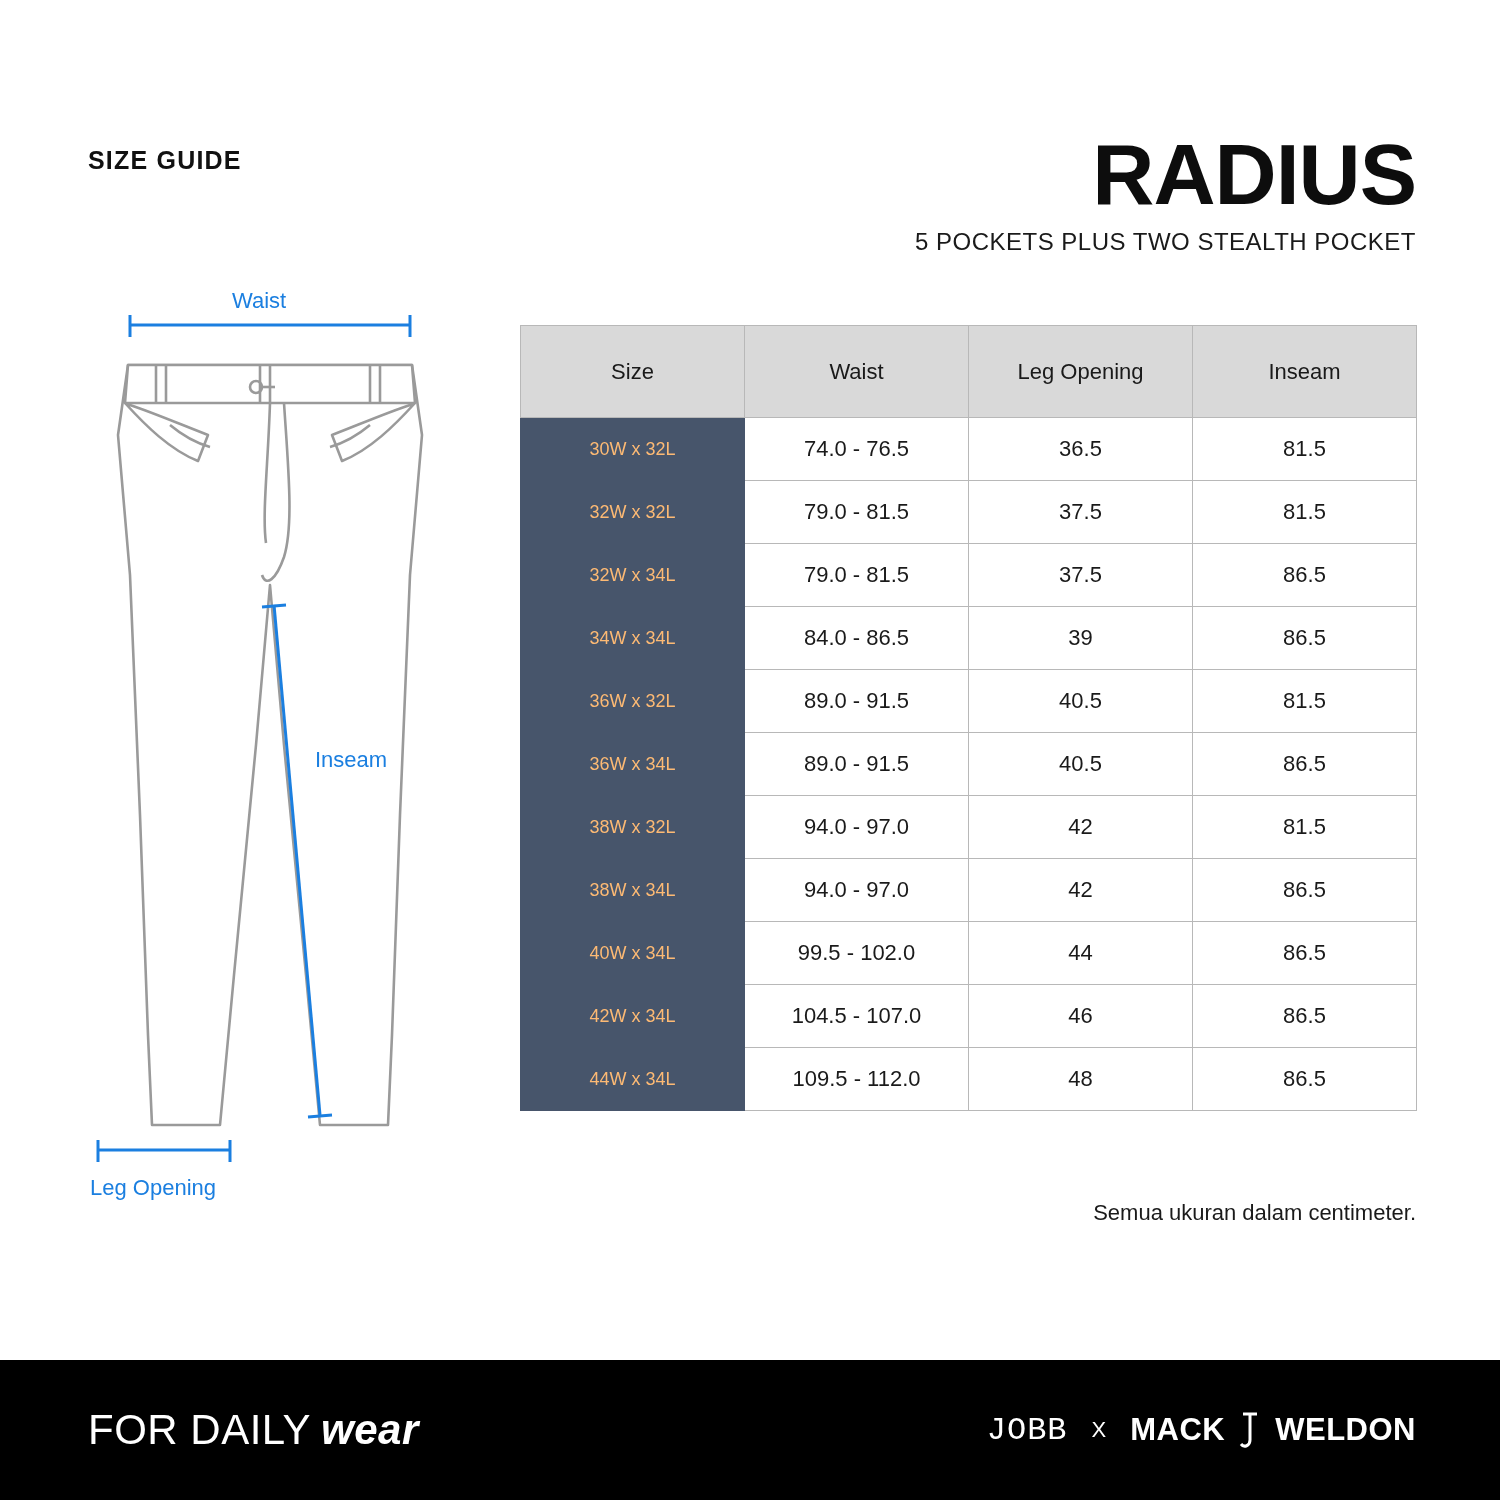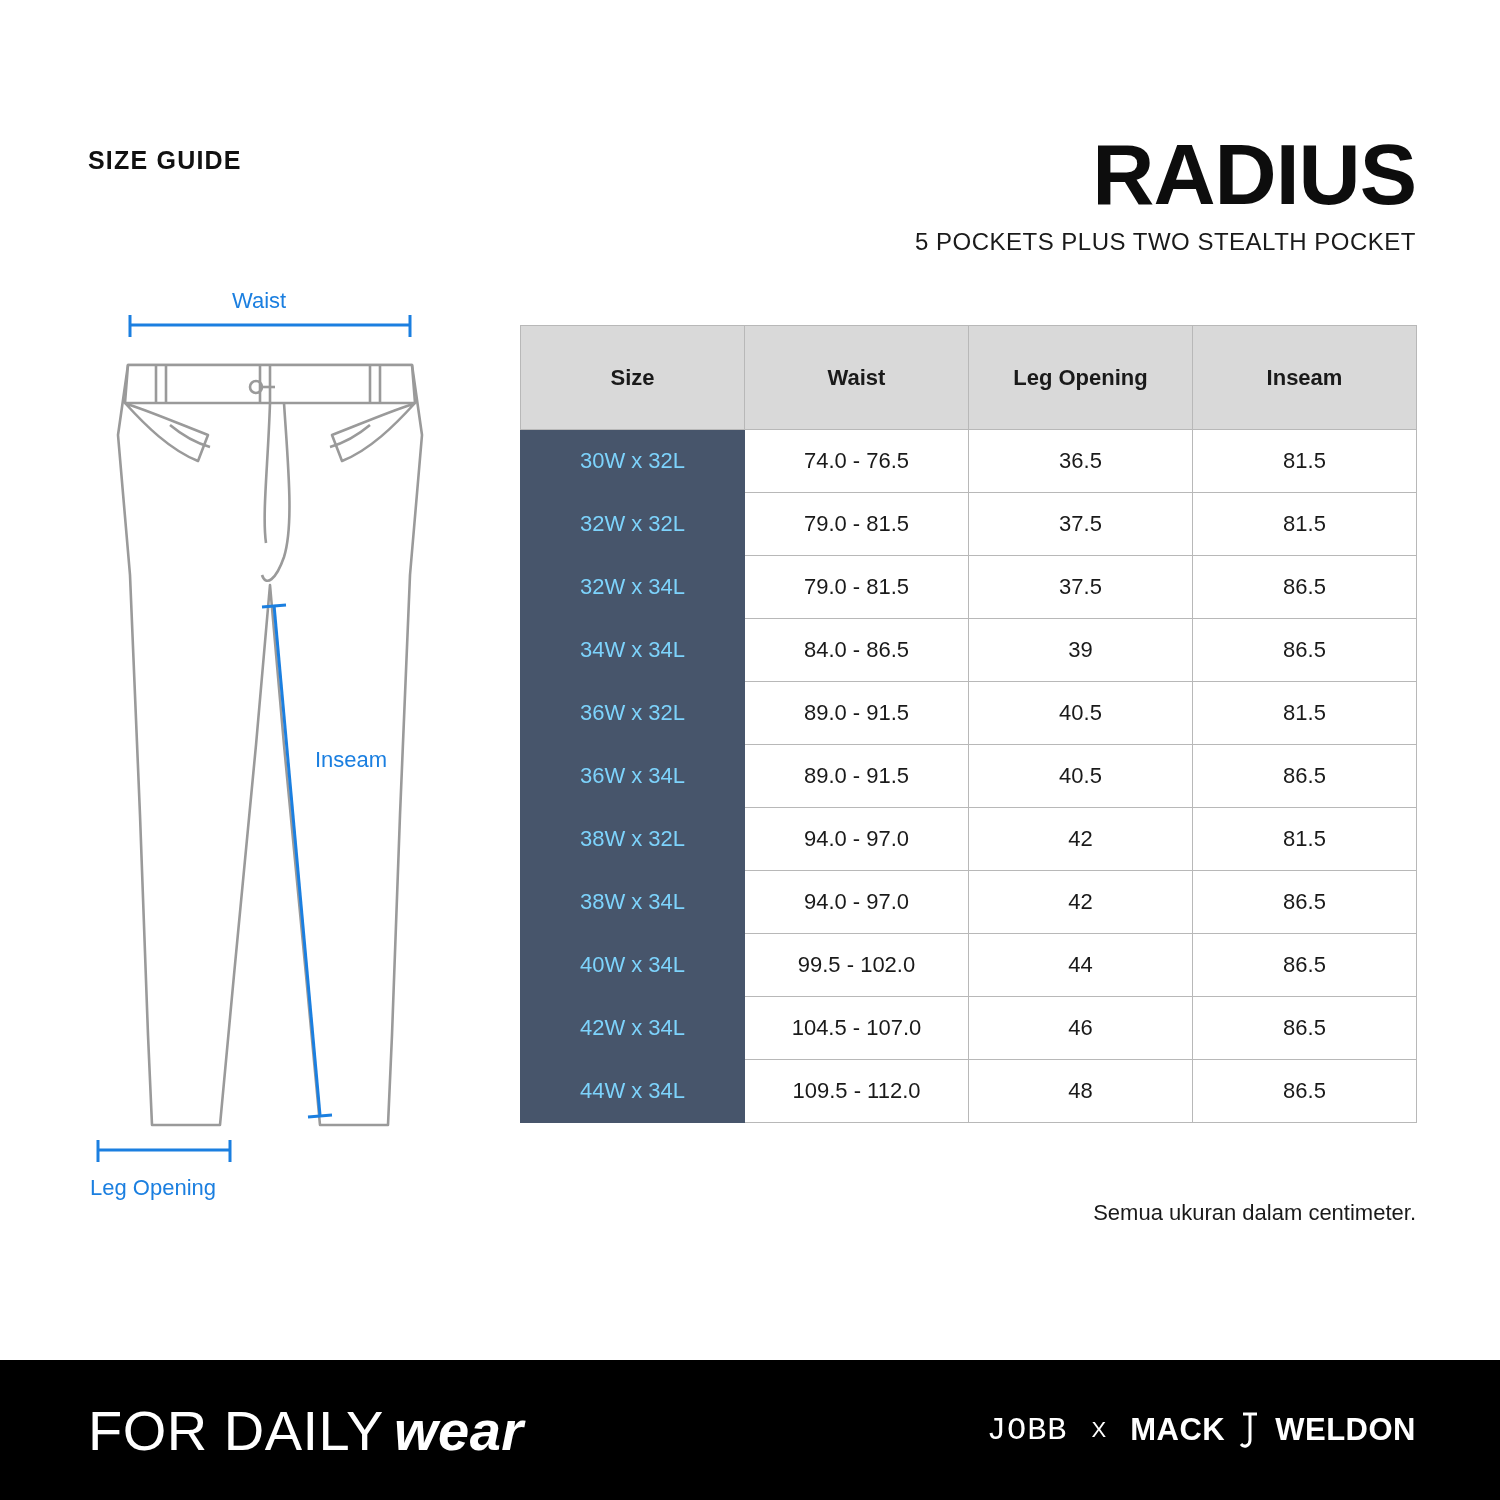--- a/index.html
+++ b/index.html
@@ -82,28 +82,28 @@
   th, td {
     border: 1px solid #b8b8b8;
     text-align: center;
     font-size: 22px;
     color: #1a1a1a;
     height: 63px;
     padding: 0 4px;
   }
   thead th {
     background: #d9d9d9;
-    font-weight: bold;
-    height: 104px;
+    font-weight: normal;
+    height: 92px;
     font-size: 22px;
   }
   tbody td.size-cell {
     background: #47556b;
-    color: #7dd3fc;
-    font-size: 22px;
+    color: #fdba74;
+    font-size: 18px;
     border-color: #47556b;
   }
   col.c-size { width: 224px; }
   col.c-waist { width: 224px; }
   col.c-leg { width: 224px; }
   col.c-inseam { width: 224px; }
 
   .table-note {
     position: absolute;
     right: 84px;
@@ -118,21 +118,21 @@
     left: 0; right: 0; bottom: 0;
     height: 140px;
     background: #000000;
     color: #ffffff;
   }
   .footer-tagline {
     position: absolute;
     left: 88px;
     top: 50%;
     transform: translateY(-50%);
-    font-size: 56px;
+    font-size: 42px;
     letter-spacing: 0.5px;
     white-space: nowrap;
   }
   .footer-tagline .light { font-weight: 300; }
   .footer-tagline .italic {
     font-style: italic;
     font-weight: bold;
     margin-left: 10px;
   }
   .footer-brands {

